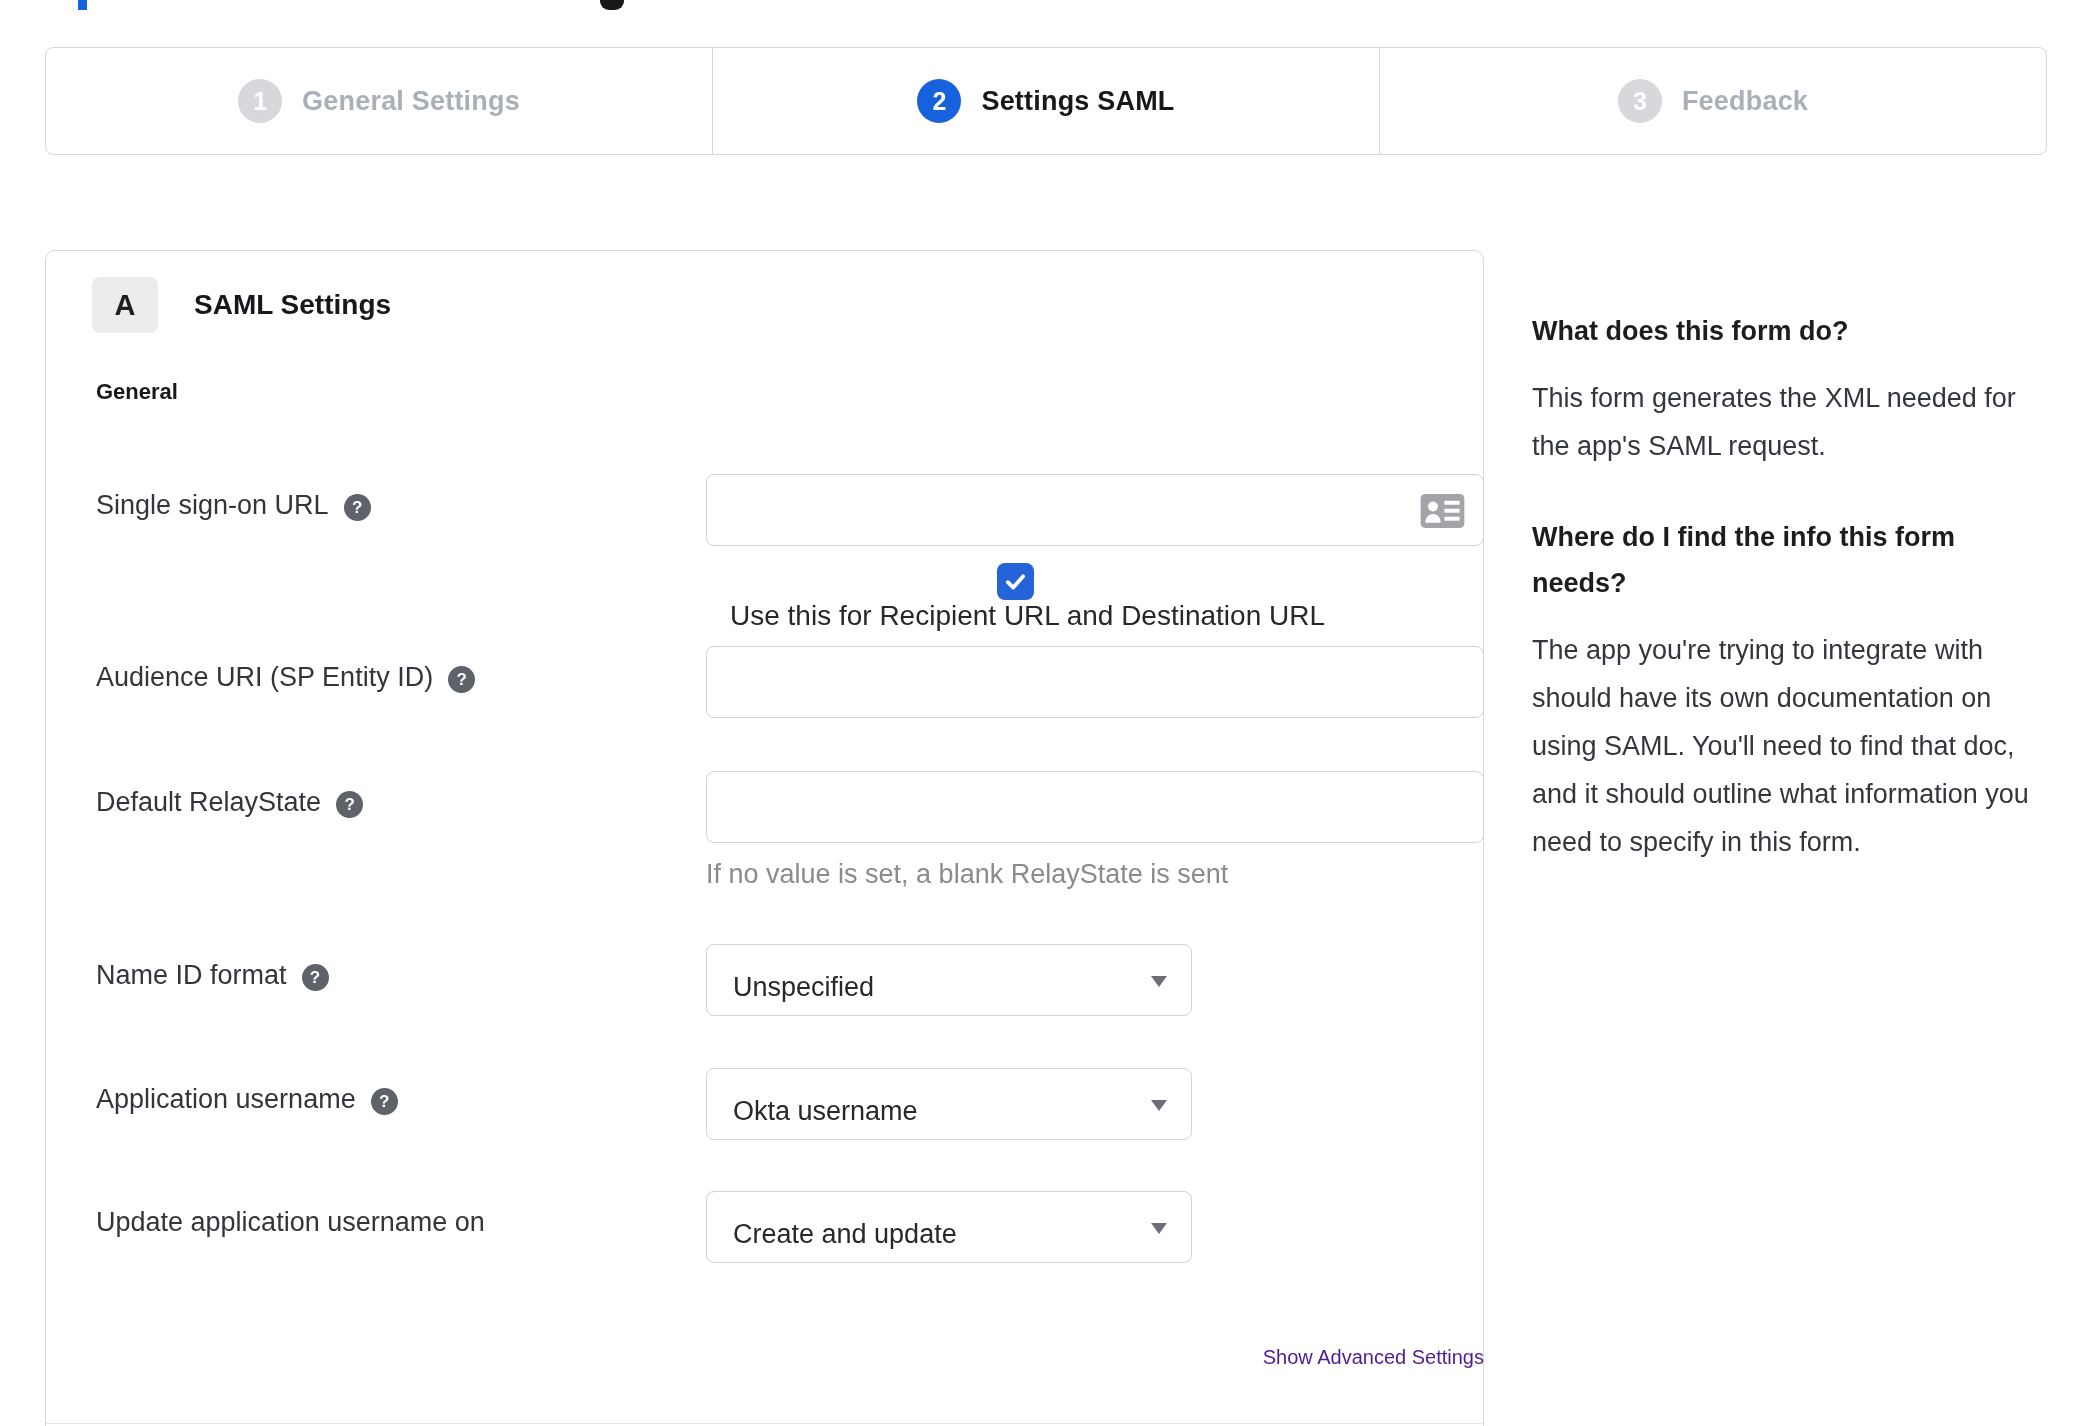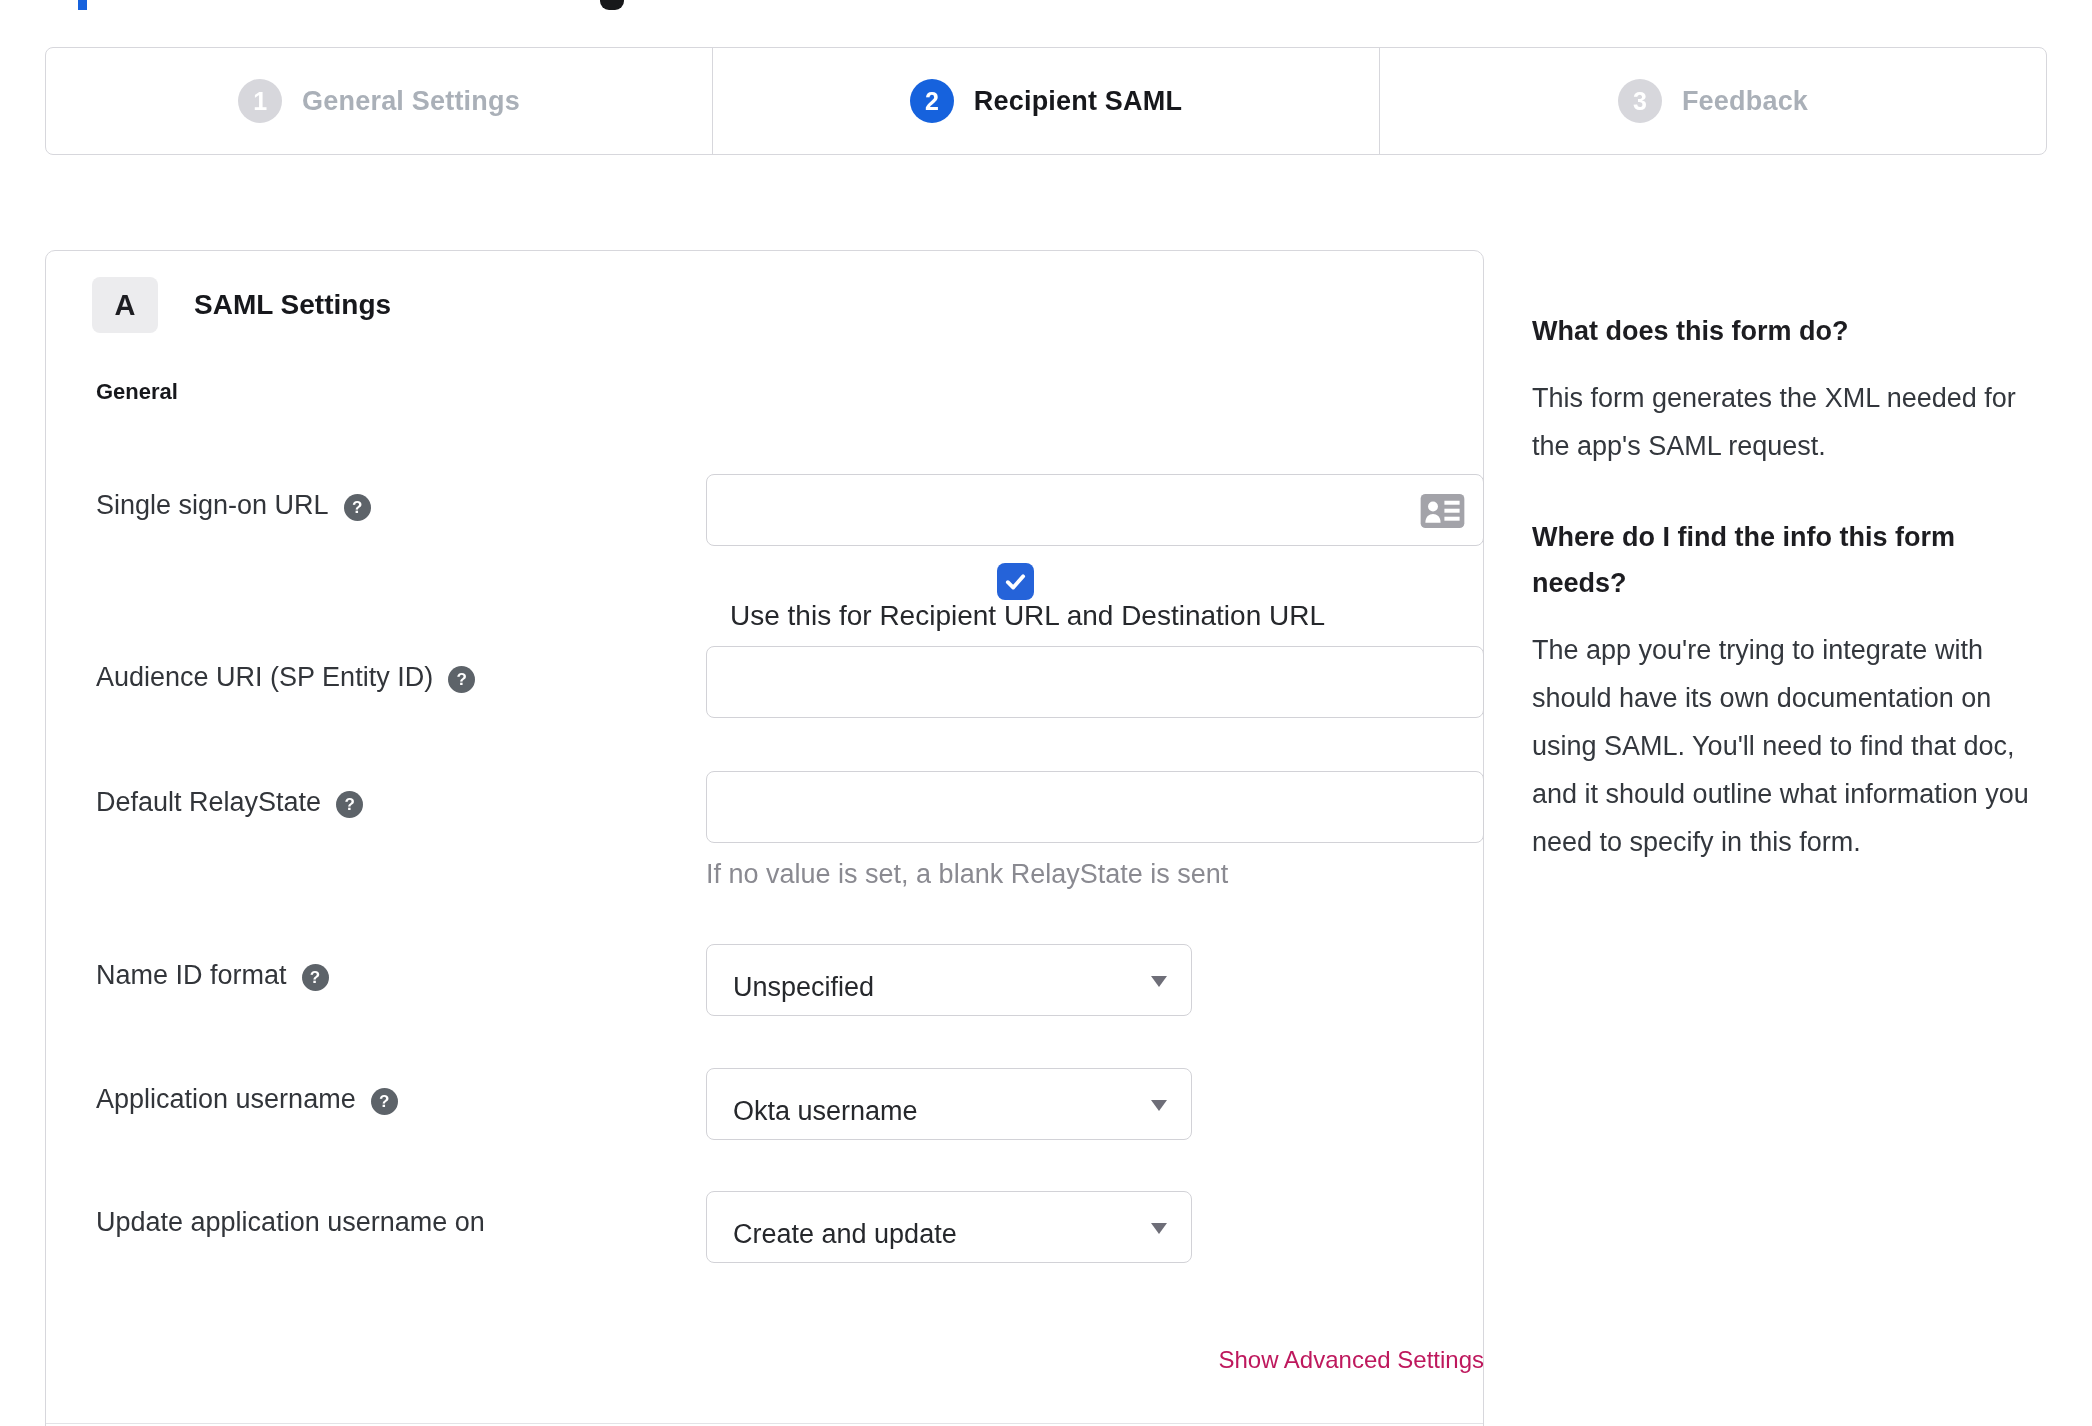--- a/index.html
+++ b/index.html
@@ -94,21 +94,21 @@
     position: relative; cursor: pointer;
   }
   .caret {
     position: absolute; right: 24px; top: 31px;
     width: 0; height: 0;
     border-left: 8px solid transparent; border-right: 8px solid transparent;
     border-top: 11px solid #6e6e78;
   }
 
   .advanced-wrap { position: absolute; left: 660px; top: 1095px; width: 778px; text-align: right; }
-  .advanced-link { font-size: 24px; color: #be185d; text-decoration: none; cursor: pointer; }
+  .advanced-link { font-size: 20px; color: #4c1d95; text-decoration: none; cursor: pointer; }
 
   .panel-divider { position: absolute; left: 0; right: 0; top: 1172px; height: 1px; background: #e3e3e7; }
 
   
   .aside { position: absolute; left: 1532px; top: 308px; width: 524px; }
   .aside h3 { font-size: 27px; font-weight: bold; color: #1d1d21; line-height: 46px; }
   .aside p  { font-size: 27px; color: #33373d; line-height: 48px; margin-top: 20px; }
   .aside .q2h { margin-top: 44px; }
 </style>
 </head>
@@ -117,21 +117,21 @@
 <div class="frag-blue"></div>
 <div class="frag-black"></div>
 
 <div class="stepper">
   <div class="step">
     <span class="step-num">1</span>
     <span class="step-label">General Settings</span>
   </div>
   <div class="step active">
     <span class="step-num">2</span>
-    <span class="step-label">Recipient SAML</span>
+    <span class="step-label">Settings SAML</span>
   </div>
   <div class="step">
     <span class="step-num">3</span>
     <span class="step-label">Feedback</span>
   </div>
 </div>
 
 <div class="panel">
 
   <div class="panel-header">

